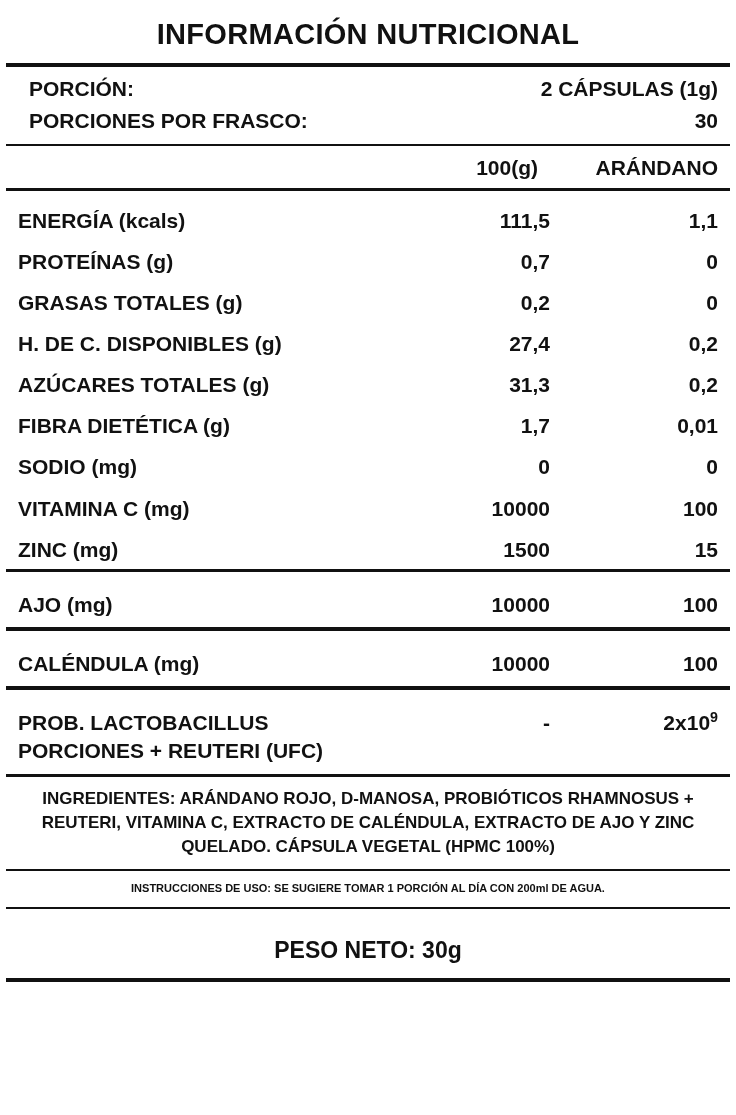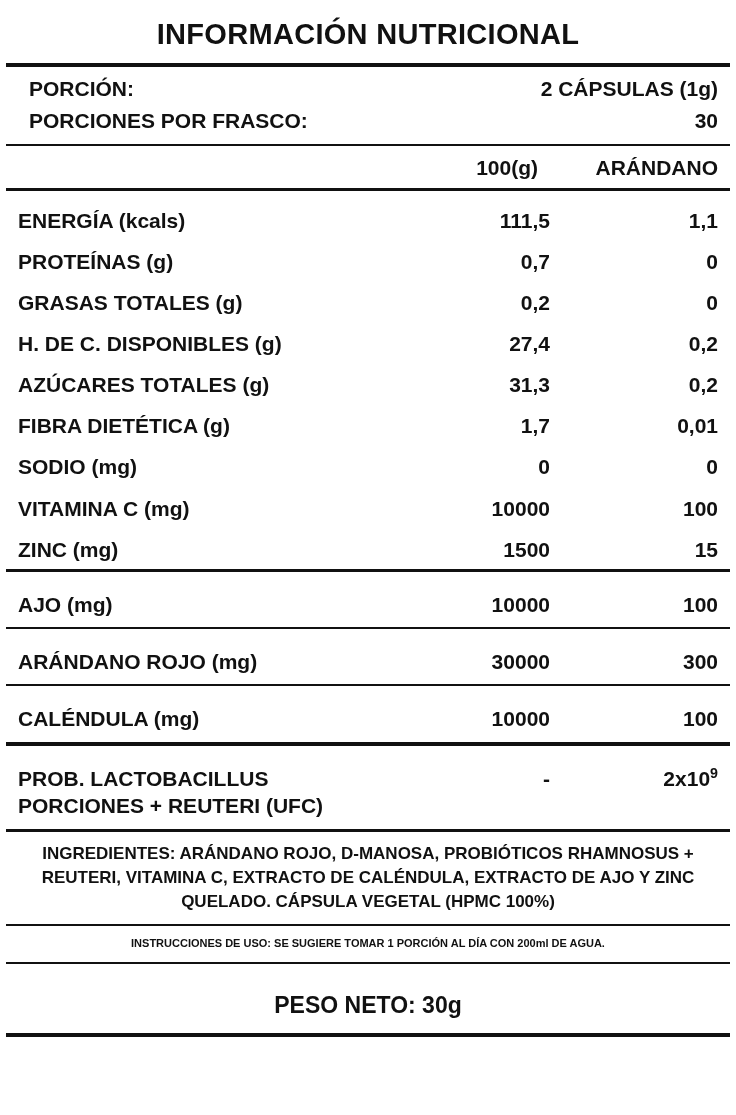--- a/index.html
+++ b/index.html
@@ -211,27 +211,20 @@
   <div class="block">
     <div class="row">
       <span class="name">AJO (mg)</span>
       <span class="c1">10000</span>
       <span class="c2">100</span>
     </div>
   </div>
 
   <div class="rule-thin"></div>
 
-  <div class="block">
-    <div class="row">
-      <span class="name">ARÁNDANO ROJO (mg)</span>
-      <span class="c1">30000</span>
-      <span class="c2">300</span>
-    </div>
-  </div>
 
   <div class="rule-thin"></div>
 
   <div class="block">
     <div class="row">
       <span class="name">CALÉNDULA (mg)</span>
       <span class="c1">10000</span>
       <span class="c2">100</span>
     </div>
   </div>

